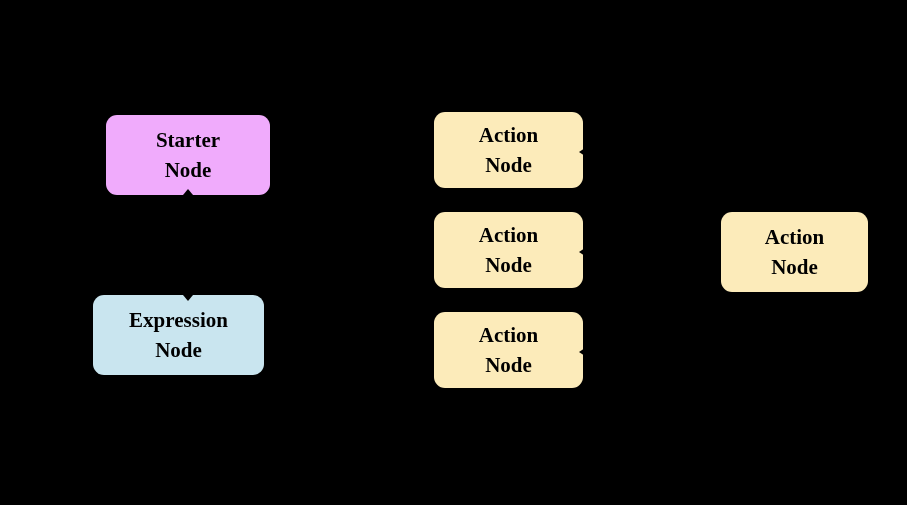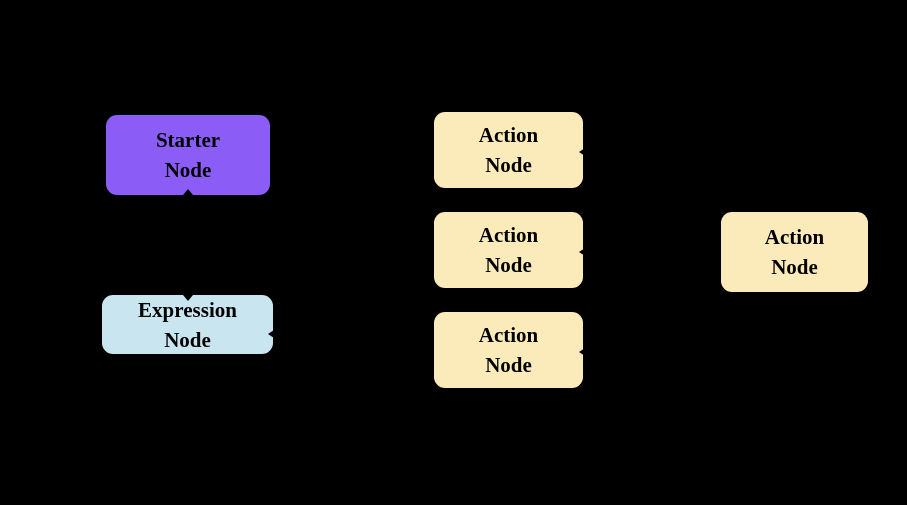--- a/index.html
+++ b/index.html
@@ -23,21 +23,21 @@
     line-height: 30px;
     color: #000;
     white-space: pre-line;
     box-sizing: border-box;
   }
   .n-starter      { left: 106px; top: 115px; width: 164px; height: 80px; }
   .n-action-1     { left: 434px; top: 112px; width: 149px; height: 76px; }
   .n-action-2     { left: 434px; top: 212px; width: 149px; height: 76px; }
   .n-action-3     { left: 434px; top: 312px; width: 149px; height: 76px; }
   .n-action-right { left: 721px; top: 212px; width: 147px; height: 80px; }
-  .n-expression   { left: 102px; top: 295px; width: 171px; height: 59px; }
+  .n-expression   { left: 93px; top: 295px; width: 171px; height: 80px; }
 
   .arrowhead {
     position: absolute;
     width: 0;
     height: 0;
     z-index: 2;
   }
   .ah-up {
     border-left: 5px solid transparent;
     border-right: 5px solid transparent;
@@ -58,21 +58,21 @@
   .m-action-1-right  { left: 579px; top: 148px; }
   .m-action-2-right  { left: 579px; top: 248px; }
   .m-action-3-right  { left: 579px; top: 348px; }
   .m-expression-right{ left: 268px; top: 330px; }
 </style>
 </head>
 <body>
 
 <div id="stage">
 
-  <div class="node n-starter" style="background-color: #8b5cf6;">Starter
+  <div class="node n-starter" style="background-color: #f0abfc;">Starter
 Node</div>
 
   <div class="node n-action-1" style="background-color: rgb(252, 235, 186);">Action
 Node</div>
 
   <div class="node n-action-2" style="background-color: rgb(252, 235, 186);">Action
 Node</div>
 
   <div class="node n-action-3" style="background-color: rgb(252, 235, 186);">Action
 Node</div>

